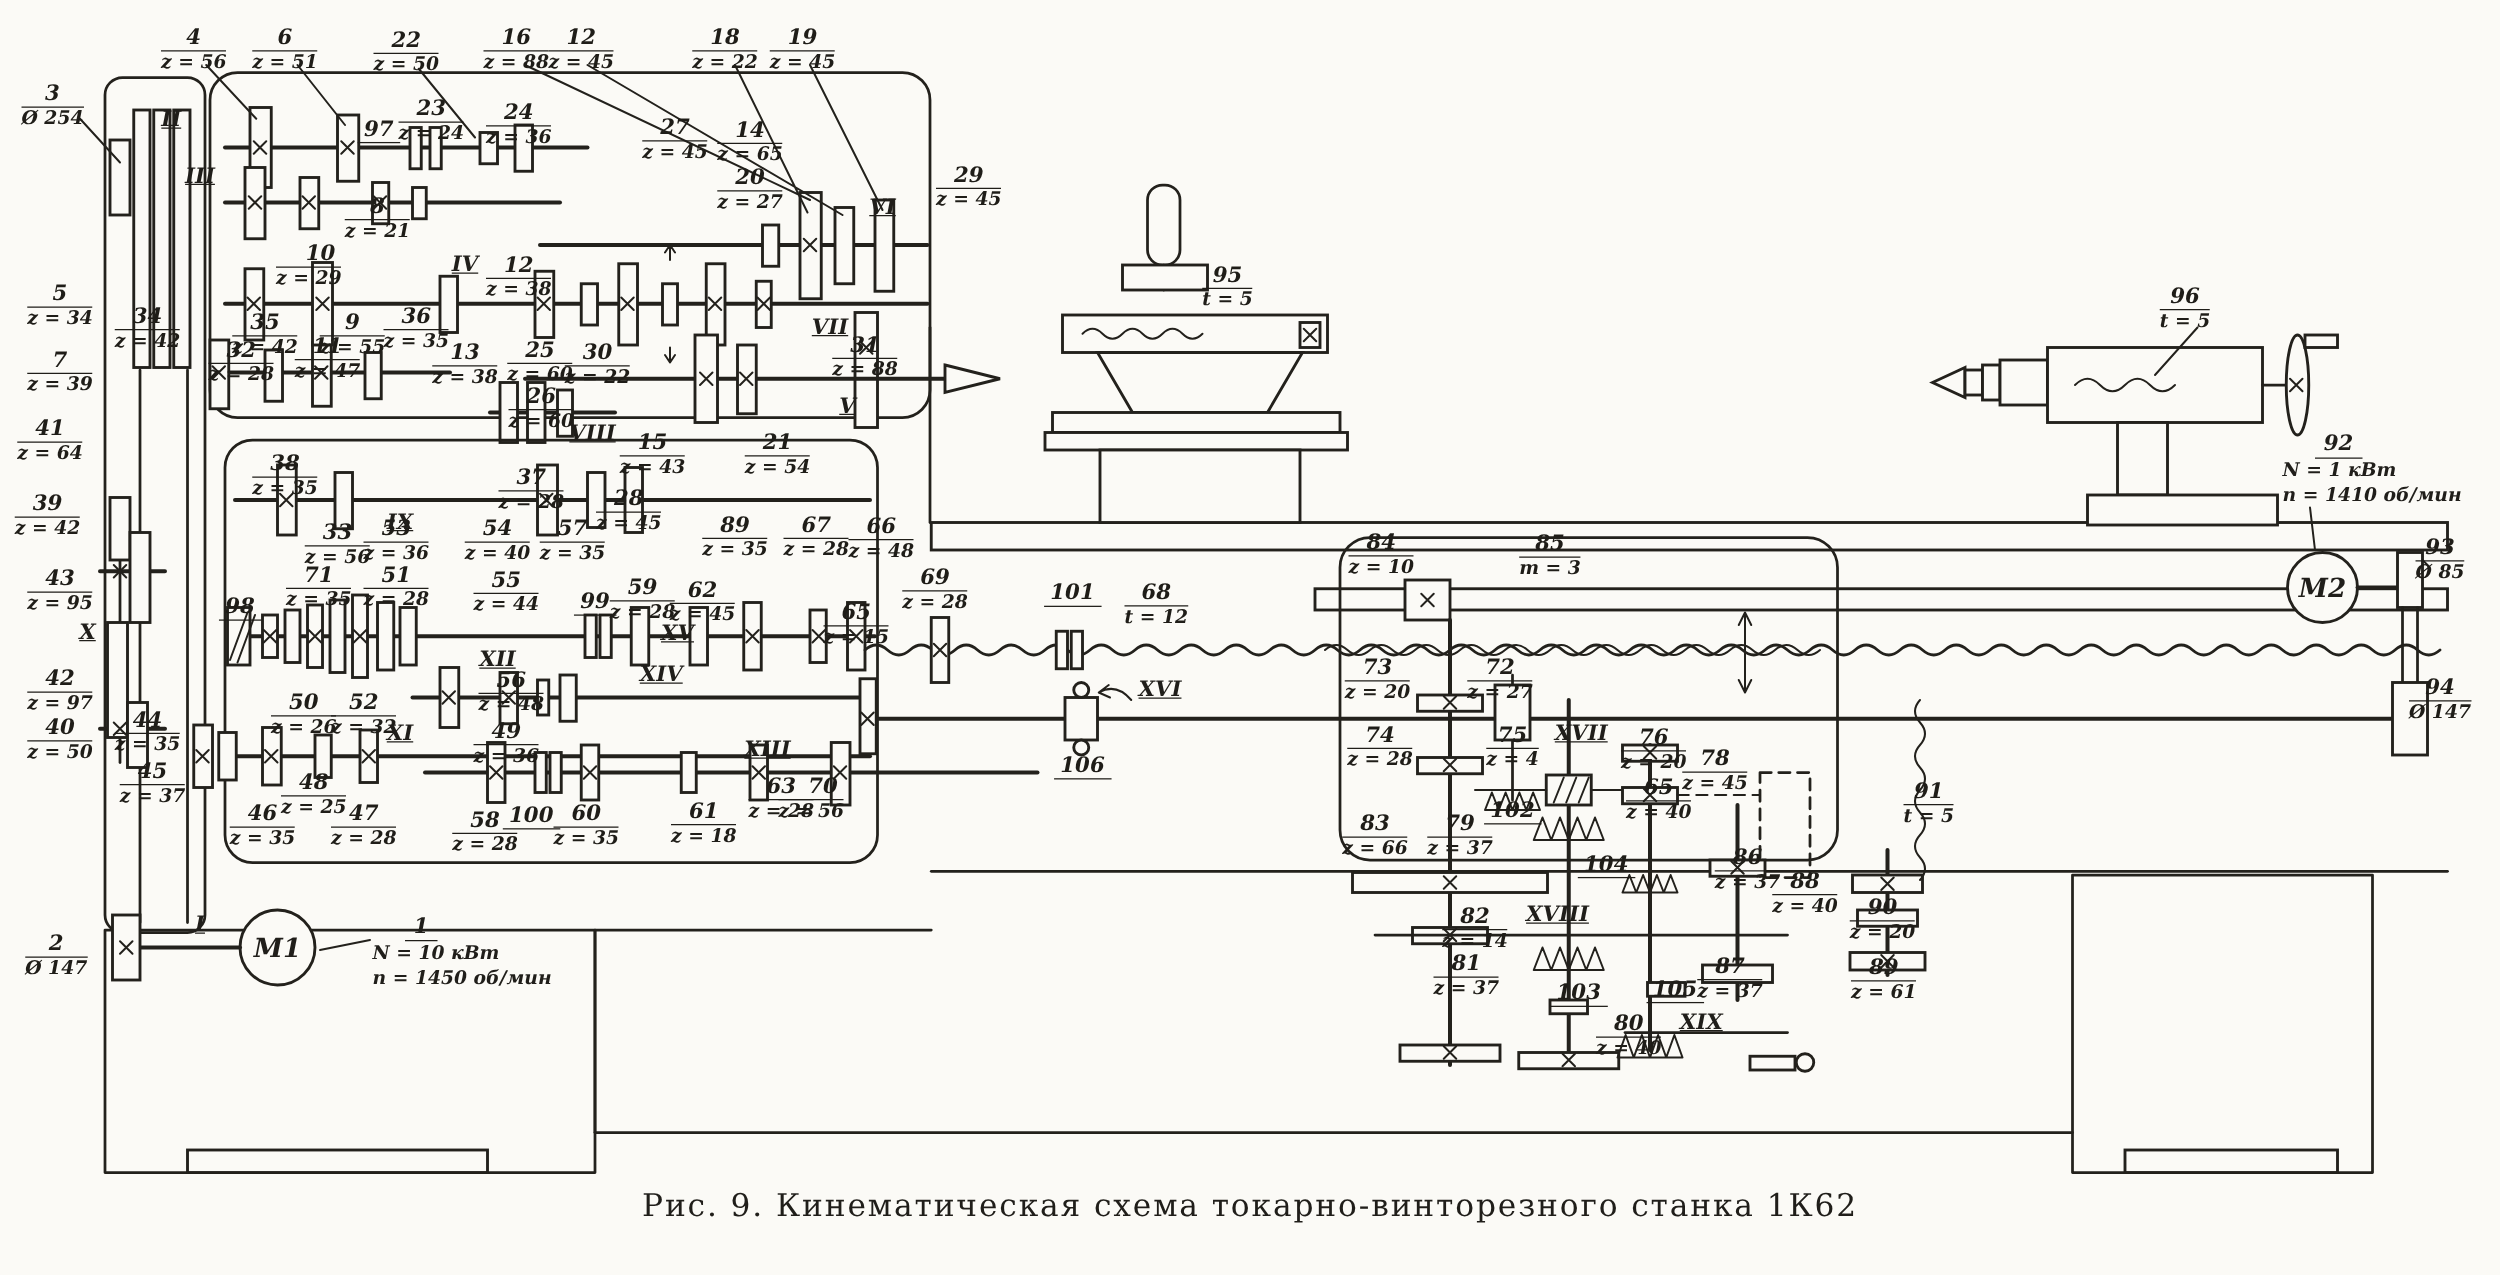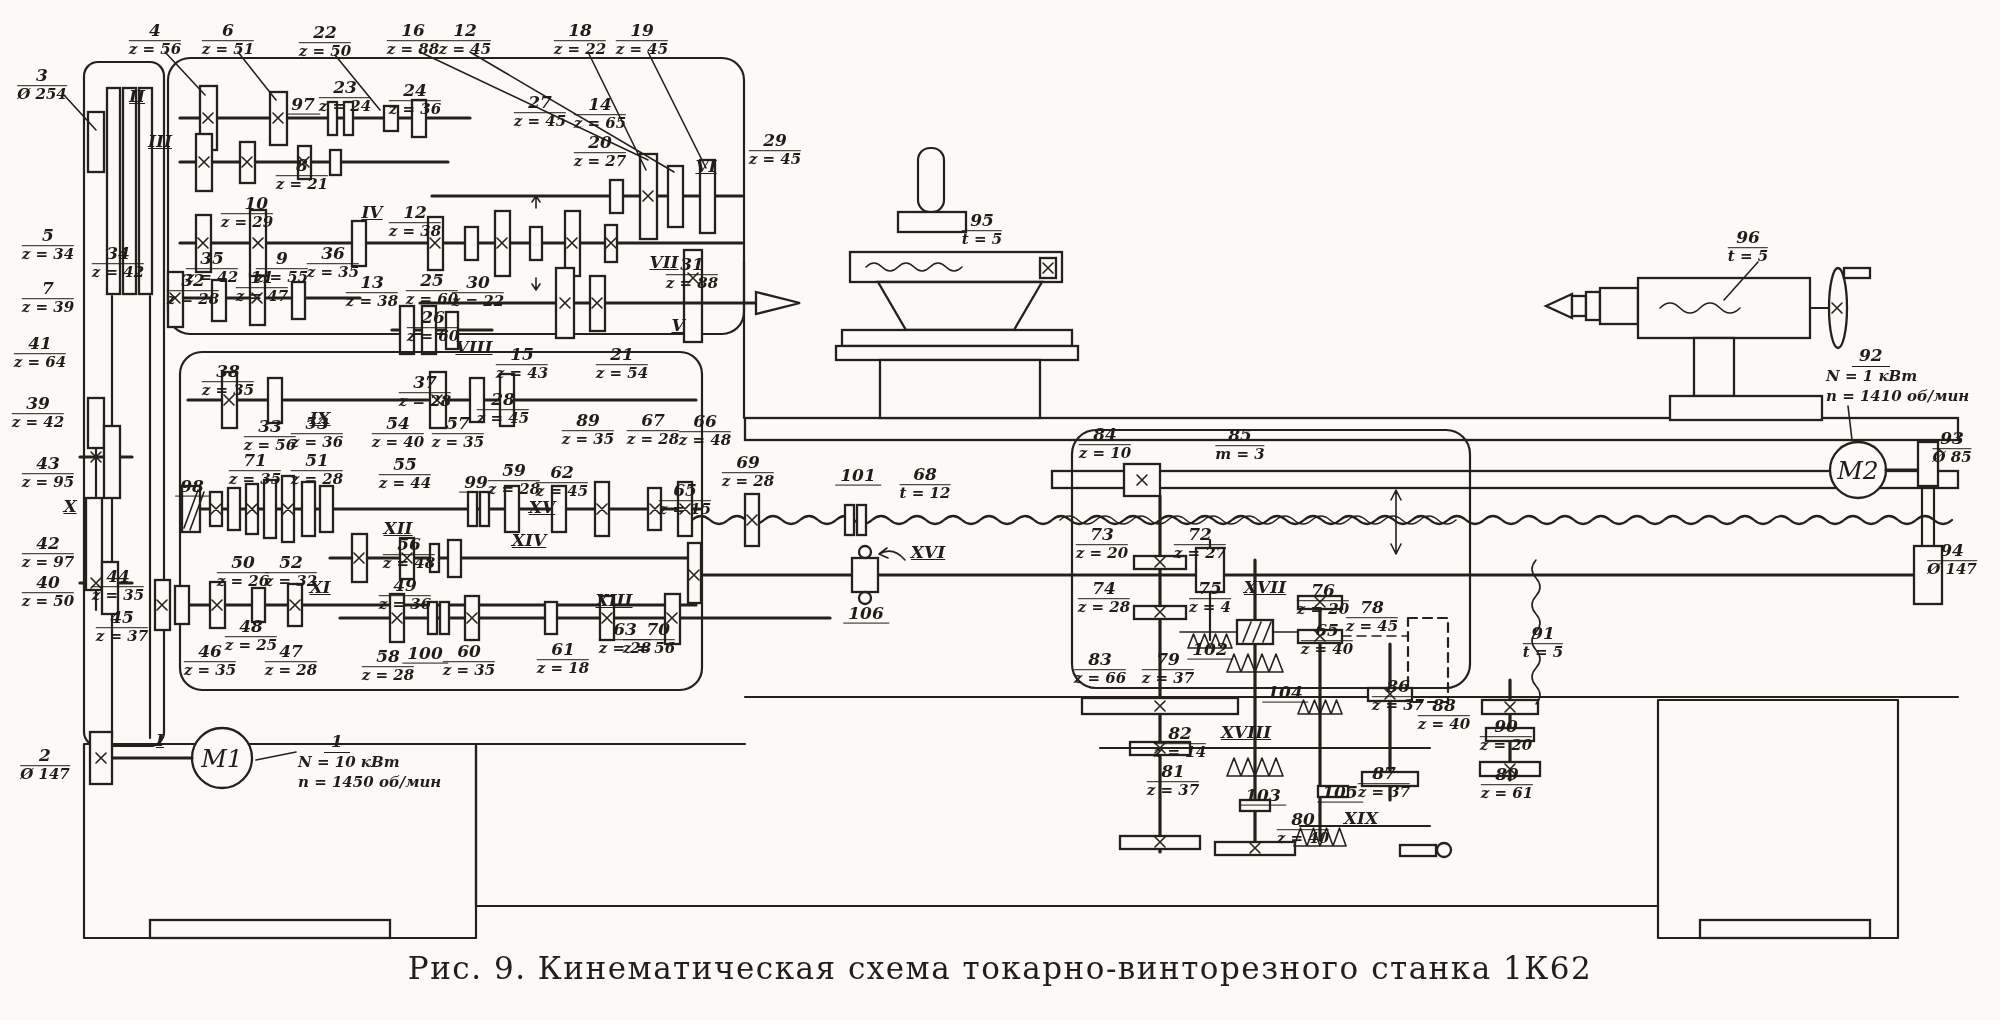--- a/index.html
+++ b/index.html
@@ -10,27 +10,27 @@
   .thin{stroke-width:1.6;}
   .thk{stroke-width:3.2;}
   .gr{fill:#fbfaf6;stroke:#23211c;stroke-width:2.3;}
   .dsh{stroke-dasharray:9 6;}
   .plabel{position:absolute;transform:translate(-50%,-50%);text-align:center;
           font-style:italic;font-weight:700;color:#1f1d18;line-height:1.05;white-space:nowrap;z-index:5;}
   .plabel .top{display:block;border-bottom:1.7px solid #1f1d18;padding:0 5px 0;font-size:17px;}
   .plabel .bot{display:block;padding-top:1px;font-size:15px;}
   .snum{position:absolute;transform:translate(-50%,-50%);font-style:italic;font-weight:700;
         font-size:17px;text-decoration:underline;white-space:nowrap;z-index:5;}
-  .mlabel{position:absolute;transform:translate(-50%,-50%);font-style:italic;font-weight:400;
-          font-size:25px;z-index:5;}
+  .mlabel{position:absolute;transform:translate(-50%,-50%);font-style:italic;font-weight:700;
+          font-size:21px;z-index:5;}
   .mnote{position:absolute;font-style:italic;font-weight:700;font-size:15px;line-height:1.3;z-index:5;white-space:nowrap;}
   .mnote .num{display:inline-block;border-bottom:1.7px solid #1f1d18;font-size:17px;padding:0 7px;margin-left:26px;}
   .mnote span{display:block;}
   .caption{position:absolute;left:0;right:0;top:950px;text-align:center;
-           font-size:31px;letter-spacing:1.5px;font-weight:400;z-index:5;}
+           font-size:25px;letter-spacing:1.5px;font-weight:400;z-index:5;}
 </style>
 </head>
 <body>
 
 <div id="stage">
 
 <svg width="2000" height="1020" viewBox="0 0 2000 1020">
   <defs>
     <g id="xm">
           <path class="ln thin" d="M-5,-5 L5,5 M-5,5 L5,-5"></path>
@@ -460,21 +460,21 @@
         <span class="bot">z = 38</span>
       </div>
       <div class="plabel" style="left: 432px; top: 290px;">
         <span class="top">25</span>
         <span class="bot">z = 60</span>
       </div>
       <div class="plabel" style="left: 478px; top: 292px;">
         <span class="top">30</span>
         <span class="bot">z = 22</span>
       </div>
-      <div class="plabel" style="left: 692px; top: 274px;">
+      <div class="plabel" style="left: 692px; top: 286px;">
         <span class="top">31</span>
         <span class="bot">z = 88</span>
       </div>
       <div class="plabel" style="left: 118px; top: 263px;">
         <span class="top">34</span>
         <span class="bot">z = 42</span>
       </div>
       <div class="plabel" style="left: 212px; top: 268px; font-style: italic;">
         <span class="top">35</span>
         <span class="bot">z = 42</span>

